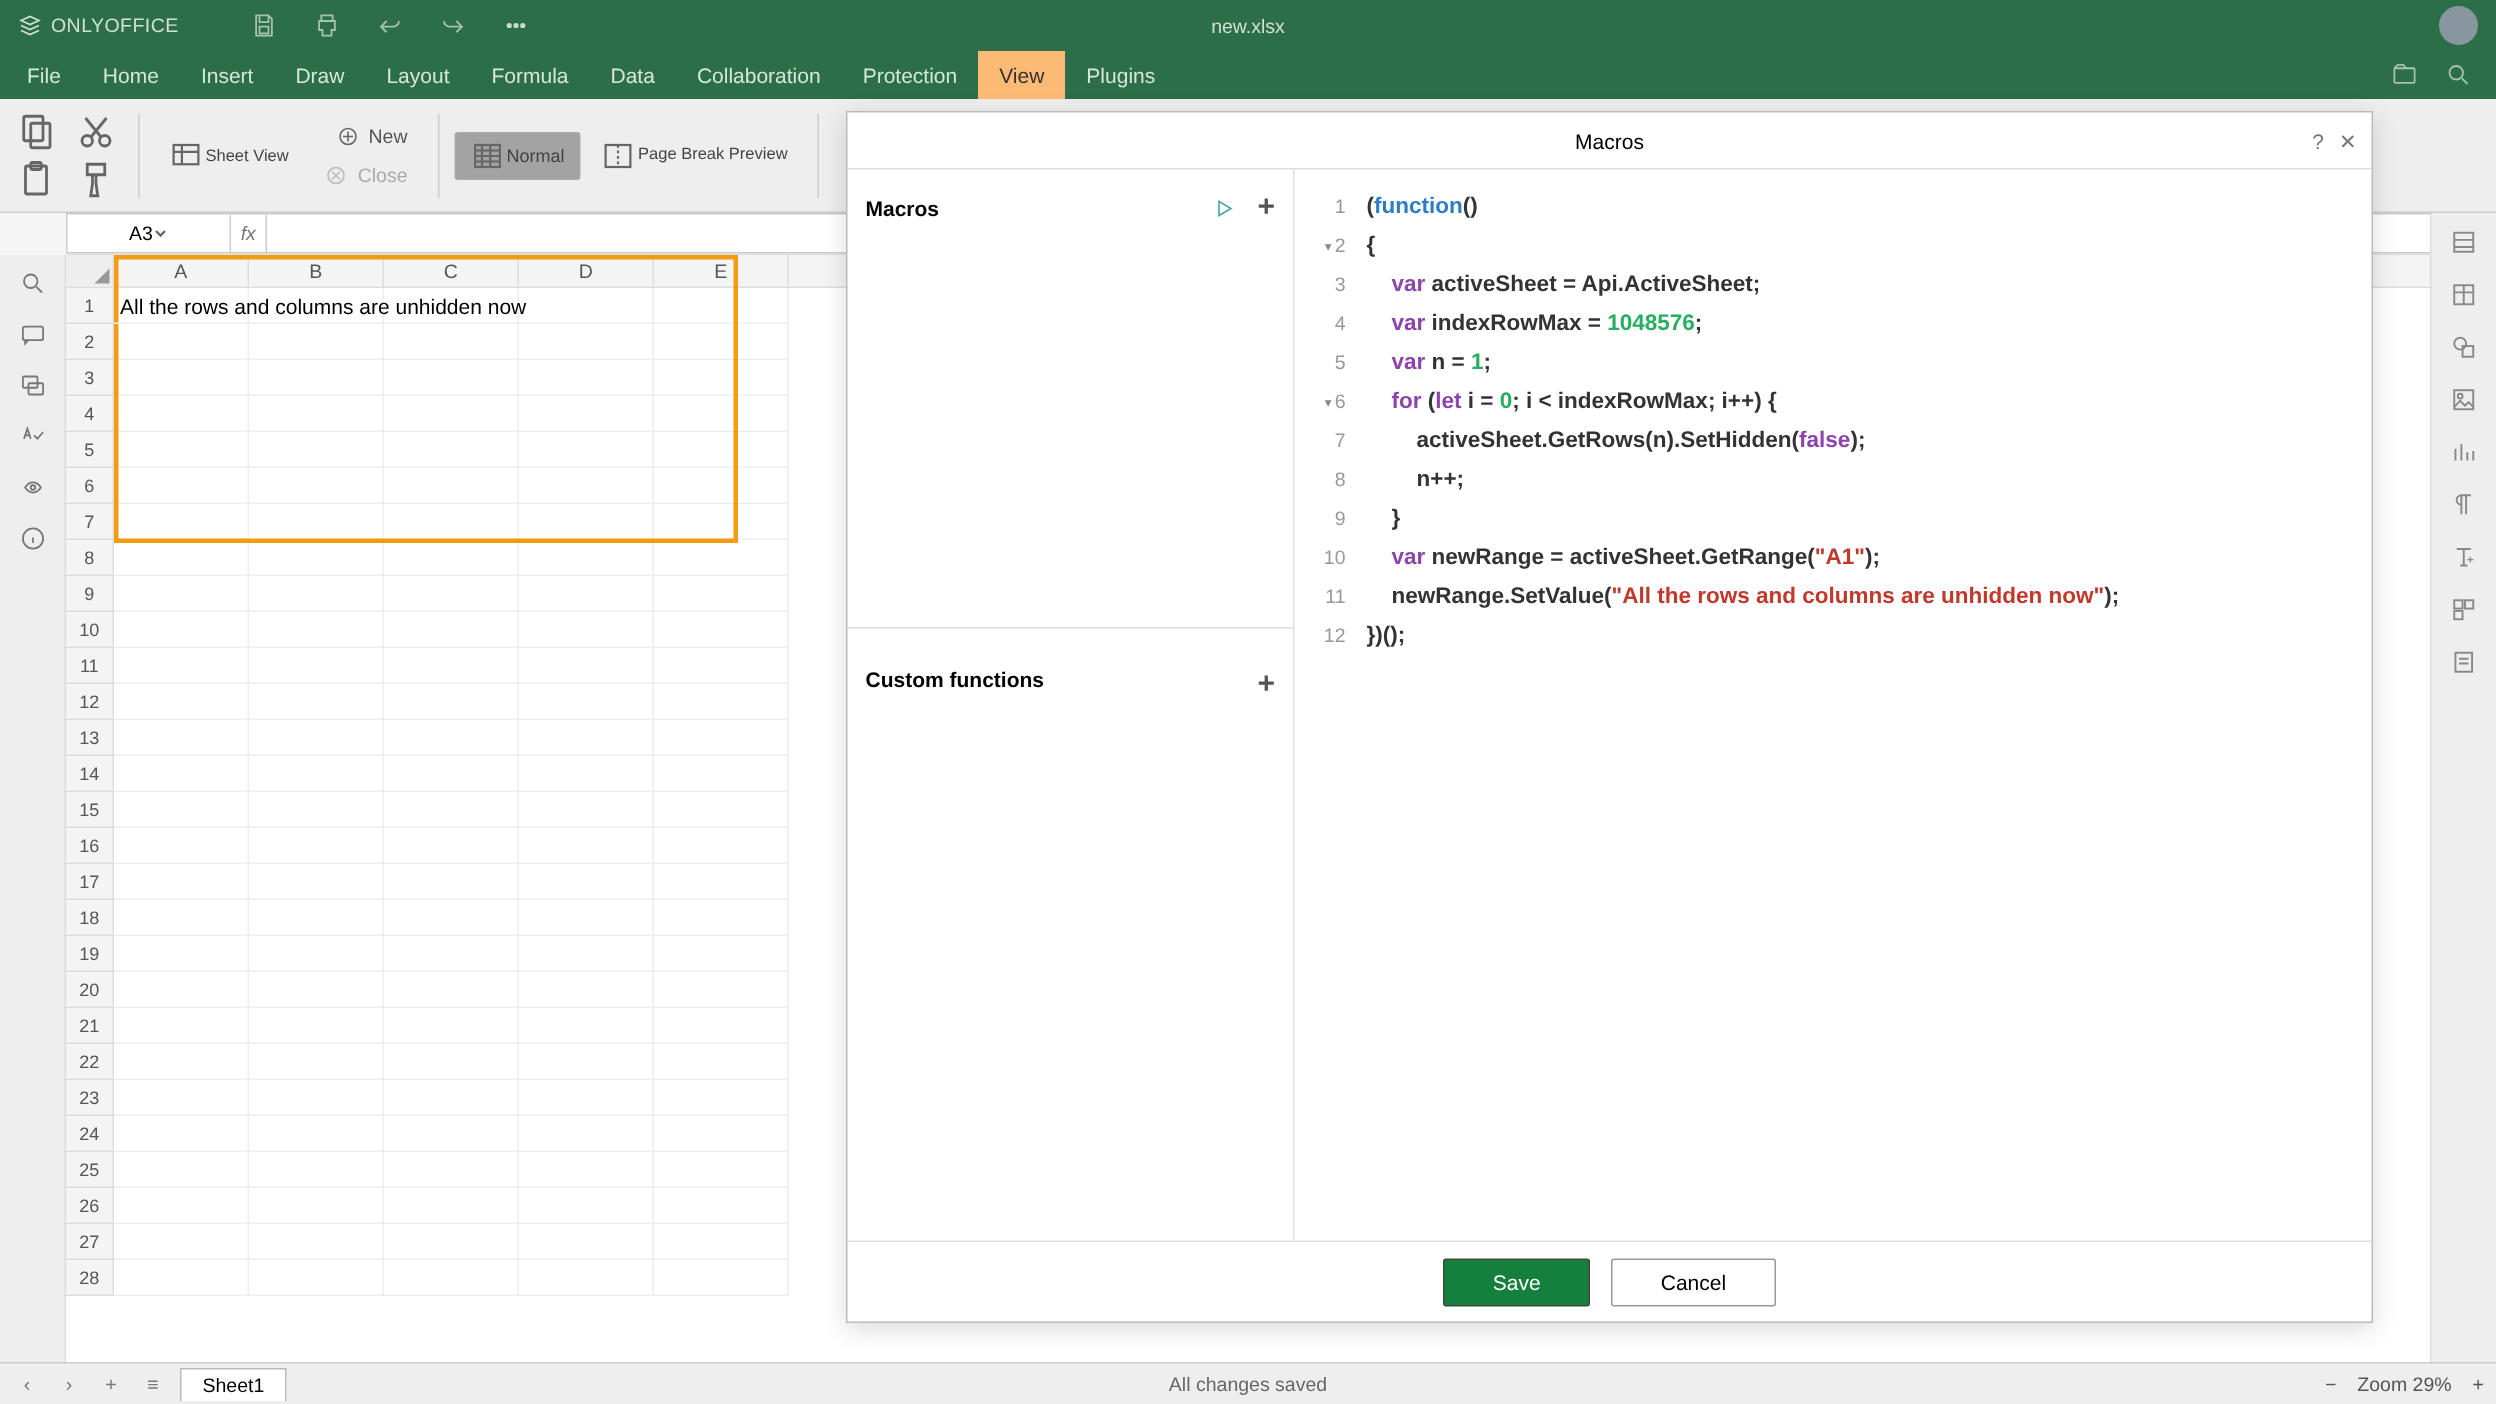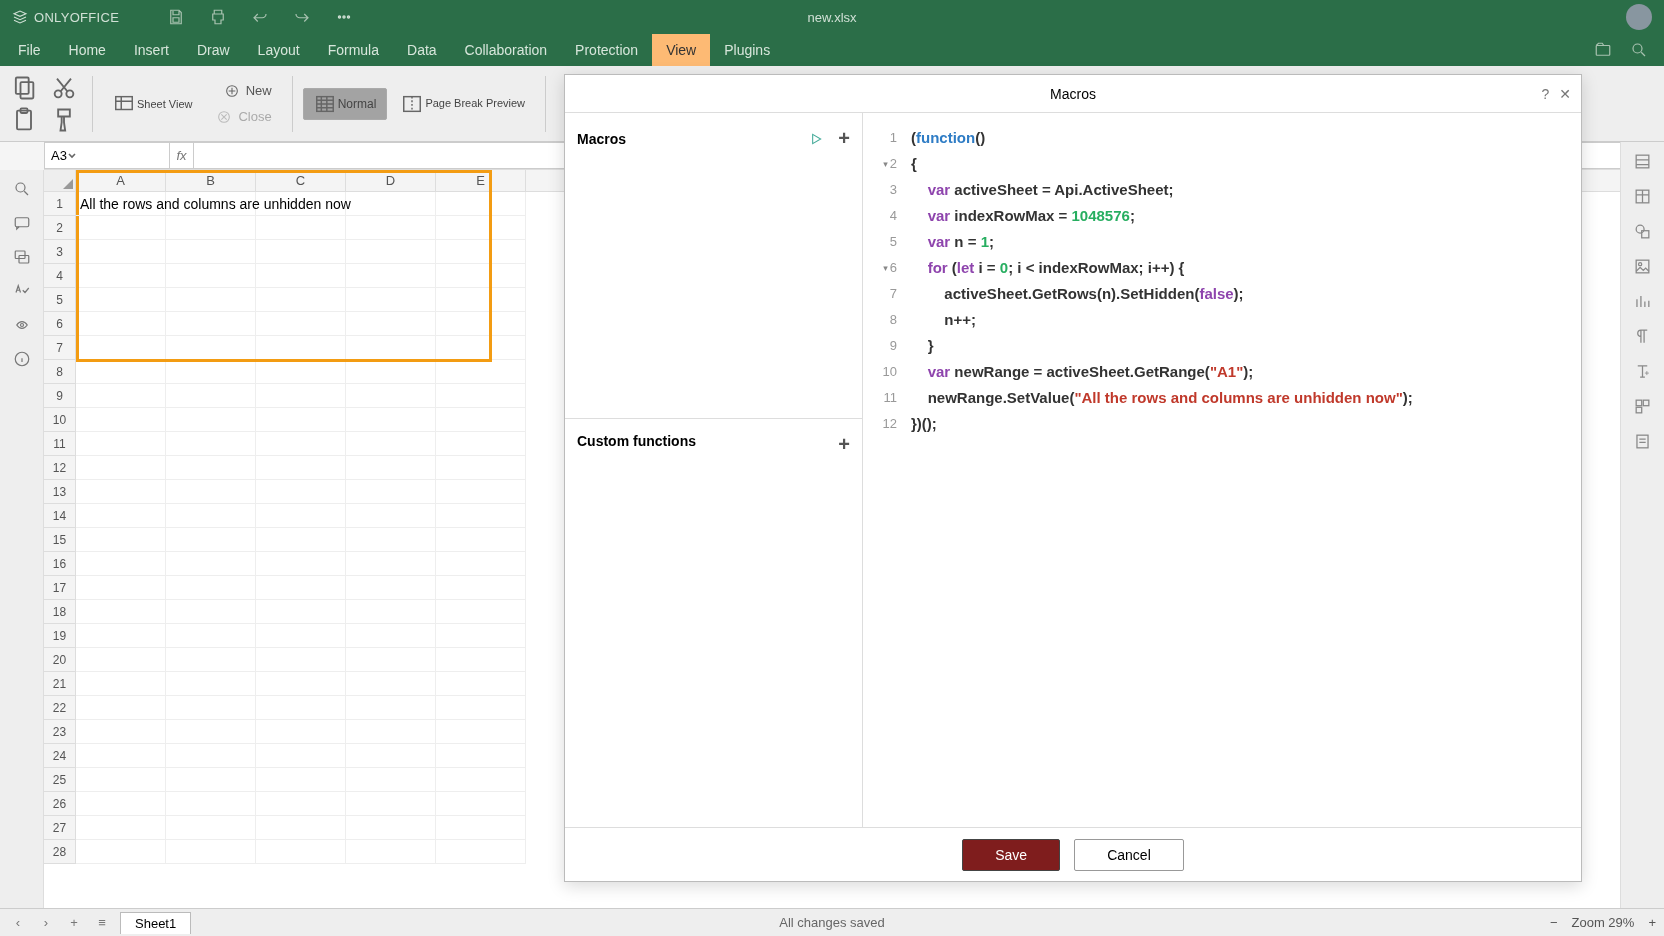--- a/index.html
+++ b/index.html
@@ -1,39 +1,39 @@
 <!DOCTYPE html>
 <html><head>
 <meta charset="utf-8">
 <style>
 * { margin: 0; padding: 0; box-sizing: border-box; font-family: -apple-system, BlinkMacSystemFont, "Segoe UI", Arial, sans-serif; }
 body { width: 1664px; height: 936px; overflow: hidden; background: #f5f5f5; position: relative; }
 .title-bar { height: 34px; background: #2b6e48; display: flex; align-items: center; padding: 0 12px; color: #d0e0d5; font-size: 13px; }
-.logo-wrap { display: flex; align-items: center; gap: 6px; font-size: 13px; letter-spacing: 0.3px; }
+.logo-wrap { display: flex; align-items: flex-start; gap: 6px; font-size: 13px; letter-spacing: 0.3px; }
 .logo-icon { width: 16px; height: 16px; }
 .title-icons { display: flex; gap: 24px; margin-left: 48px; }
 .title-icons svg { width: 18px; height: 18px; }
 .doc-name { position: absolute; left: 50%; transform: translateX(-50%); }
 .avatar { width: 26px; height: 26px; border-radius: 50%; background: #8896a0; margin-left: auto; }
 .menu-bar { height: 32px; background: #2b6e48; display: flex; align-items: stretch; padding-left: 4px; }
 .menu-item { color: #d7e6db; padding: 0 14px; font-size: 14px; display: flex; align-items: center; cursor: pointer; }
 .menu-item.active { background: #fdba74; color: #333; }
 .menu-right { margin-left: auto; display: flex; align-items: center; gap: 18px; padding-right: 16px; }
 .menu-right svg { width: 18px; height: 18px; }
 .toolbar { height: 76px; background: #eeeeee; border-bottom: 1px solid #ccc; display: flex; align-items: center; padding: 4px 6px; gap: 4px; }
 .tb-col { display: flex; flex-direction: column; align-items: center; gap: 4px; padding: 0 4px; }
 .tb-btn-sm { width: 28px; height: 28px; display: flex; align-items: center; justify-content: center; }
 .tb-sep { width: 1px; height: 56px; background: #ccc; margin: 0 6px; }
 .tb-large { display: flex; flex-direction: row; align-items: center; padding: 4px 10px; font-size: 12px; color: #444; gap: 2px; min-width: 58px; }
 .tb-large.active { background: #a3a3a3; border: 1px solid #aaa; border-radius: 2px; }
 .tb-text-btn { display: flex; align-items: center; gap: 6px; padding: 3px 6px; font-size: 13px; color: #555; }
 .tb-text-btn.disabled { color: #aaa; }
 .zoom-display { border: 1px solid #bbb; background: #fff; padding: 3px 8px; font-size: 13px; border-radius: 2px; }
 .cell-ref-bar { height: 28px; background: #eeeeee; border-bottom: 1px solid #ddd; display: flex; align-items: stretch; margin-left: 44px; }
-.cell-ref { width: 126px; border: 1px solid #ccc; background: #fff; font-size: 13px; padding: 2px 6px; display: flex; align-items: center; justify-content: flex-start; }
+.cell-ref { width: 110px; border: 1px solid #ccc; background: #fff; font-size: 13px; padding: 2px 6px; display: flex; align-items: center; justify-content: center; }
 .fx-label { width: 24px; display: flex; align-items: center; justify-content: center; font-style: italic; color: #777; font-size: 13px; border: 1px solid #ccc; border-left: none; background: #fff; }
 .formula-input { flex: 1; border: 1px solid #ccc; border-left: none; background: #fff; }
 .main-area { display: flex; height: calc(936px - 34px - 32px - 76px - 28px - 28px); }
 .left-sidebar { width: 44px; background: #eeeeee; border-right: 1px solid #ddd; display: flex; flex-direction: column; align-items: center; gap: 16px; padding-top: 10px; }
 .left-sidebar svg { width: 18px; height: 18px; }
 .sheet-area { flex: 1; background: #fff; position: relative; overflow: hidden; }
 .col-headers { display: flex; height: 22px; border-bottom: 1px solid #ddd; background: #f4f4f4; }
 .corner { width: 32px; border-right: 1px solid #ddd; background: #eee; position: relative; }
 .corner::after { content: ''; position: absolute; right: 2px; bottom: 2px; width: 0; height: 0; border-left: 10px solid transparent; border-bottom: 10px solid #999; }
 .col-h { width: 90px; text-align: center; font-size: 13px; color: #555; border-right: 1px solid #ddd; line-height: 22px; }
@@ -52,33 +52,33 @@
 .zoom-ctrl { margin-left: auto; display: flex; align-items: center; gap: 14px; color: #555; }
 .macros-dialog { position: absolute; left: 564px; top: 74px; width: 1018px; height: 808px; background: #fff; border: 1px solid #bbb; box-shadow: 0 4px 16px rgba(0,0,0,0.15); display: flex; flex-direction: column; }
 .dlg-header { height: 38px; display: flex; align-items: center; justify-content: center; font-size: 14px; font-weight: 500; border-bottom: 1px solid #ddd; position: relative; }
 .dlg-header-icons { position: absolute; right: 10px; display: flex; gap: 10px; color: #777; }
 .dlg-body { flex: 1; display: flex; overflow: hidden; }
 .dlg-side { width: 298px; border-right: 1px solid #ddd; display: flex; flex-direction: column; }
 .dlg-side-section { padding: 14px 12px 8px; font-size: 14px; font-weight: 600; display: flex; align-items: center; justify-content: space-between; }
 .dlg-side-icons { display: flex; gap: 14px; align-items: center; }
 .macro-item { margin: 4px 10px; background: #808080; color: #fff; padding: 9px 14px; font-size: 14px; border-radius: 2px; display: flex; justify-content: space-between; align-items: center; }
 .macro-item .dots { letter-spacing: -1px; }
-.dlg-cf-section { border-top: 1px solid #ddd; margin-top: 260px; padding: 14px 12px; font-size: 14px; font-weight: 600; display: flex; justify-content: space-between; }
+.dlg-cf-section { border-top: 1px solid #ddd; margin-top: 260px; padding: 26px 12px; font-size: 14px; font-weight: 600; display: flex; justify-content: space-between; }
 .code-area { flex: 1; font-family: Menlo, Consolas, monospace; font-size: 15px; display: flex; overflow: hidden; }
 .gutter { width: 40px; color: #999; text-align: right; padding: 12px 6px 0 0; line-height: 26px; font-size: 13px; }
 .gutter-line { display: flex; justify-content: flex-end; align-items: center; gap: 2px; height: 26px; }
 .fold { font-size: 9px; color: #888; }
 .code { flex: 1; padding: 12px 8px 0; line-height: 26px; white-space: pre; color: #333; font-weight: bold; }
 .kw { color: #8e44ad; }
 .fn { color: #2e7cc5; }
 .num { color: #27ae60; }
 .str { color: #c0392b; }
 .dlg-footer { height: 54px; border-top: 1px solid #ddd; display: flex; align-items: center; justify-content: center; gap: 14px; }
 .btn { padding: 7px 32px; font-size: 14px; border: 1px solid #999; background: #fff; cursor: pointer; border-radius: 2px; }
-.btn.primary { background: #7f1d1d; color: #fff; border-color: #444; }
+.btn.primary { background: #15803d; color: #fff; border-color: #444; }
 svg { stroke: currentColor; fill: none; stroke-width: 1.6; }
 </style>
 </head>
 <body>
 
 <div class="title-bar">
   <div class="logo-wrap">
     <svg class="logo-icon" viewBox="0 0 24 24">
         <path d="M3 7l9-4 9 4-9 4-9-4zm0 5l9 4 9-4m-18 5l9 4 9-4" stroke="#d0e0d5"></path>
       </svg>

